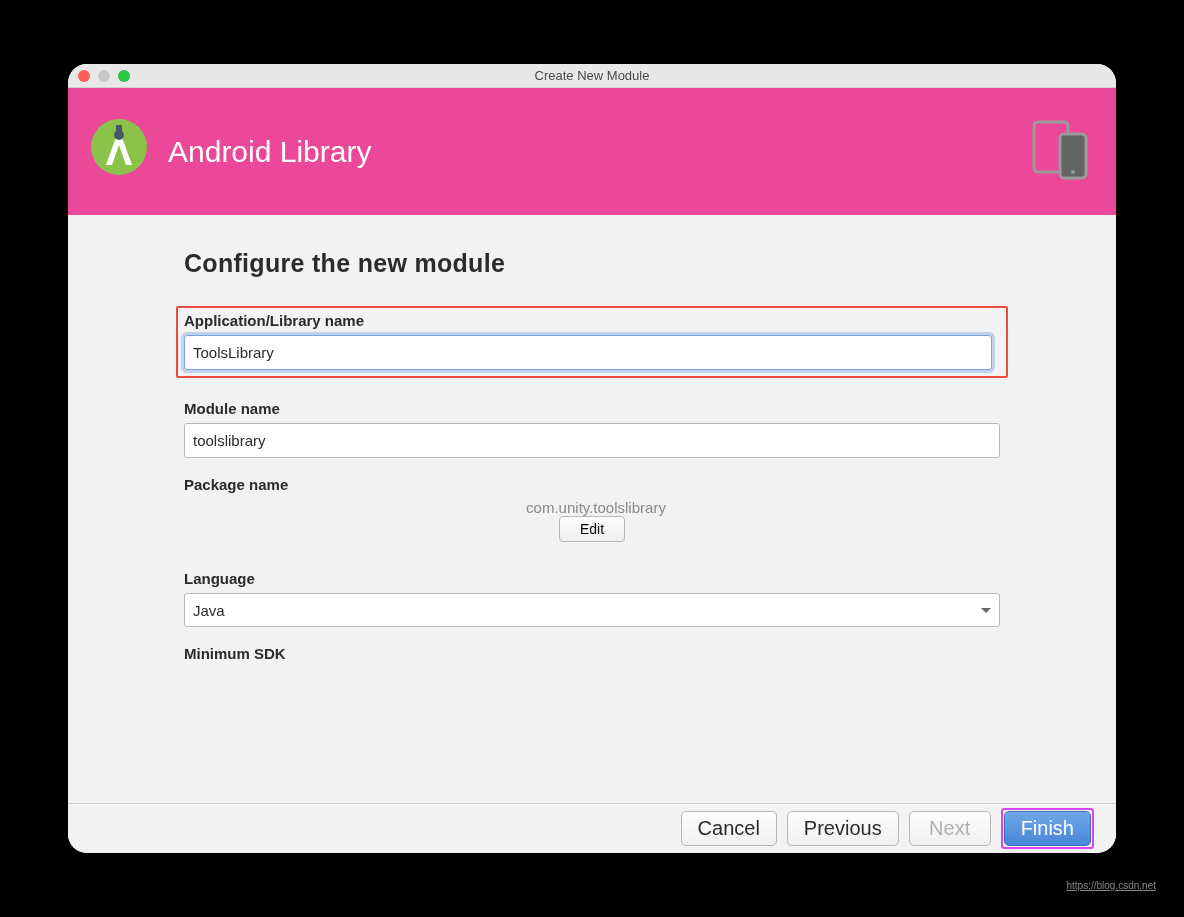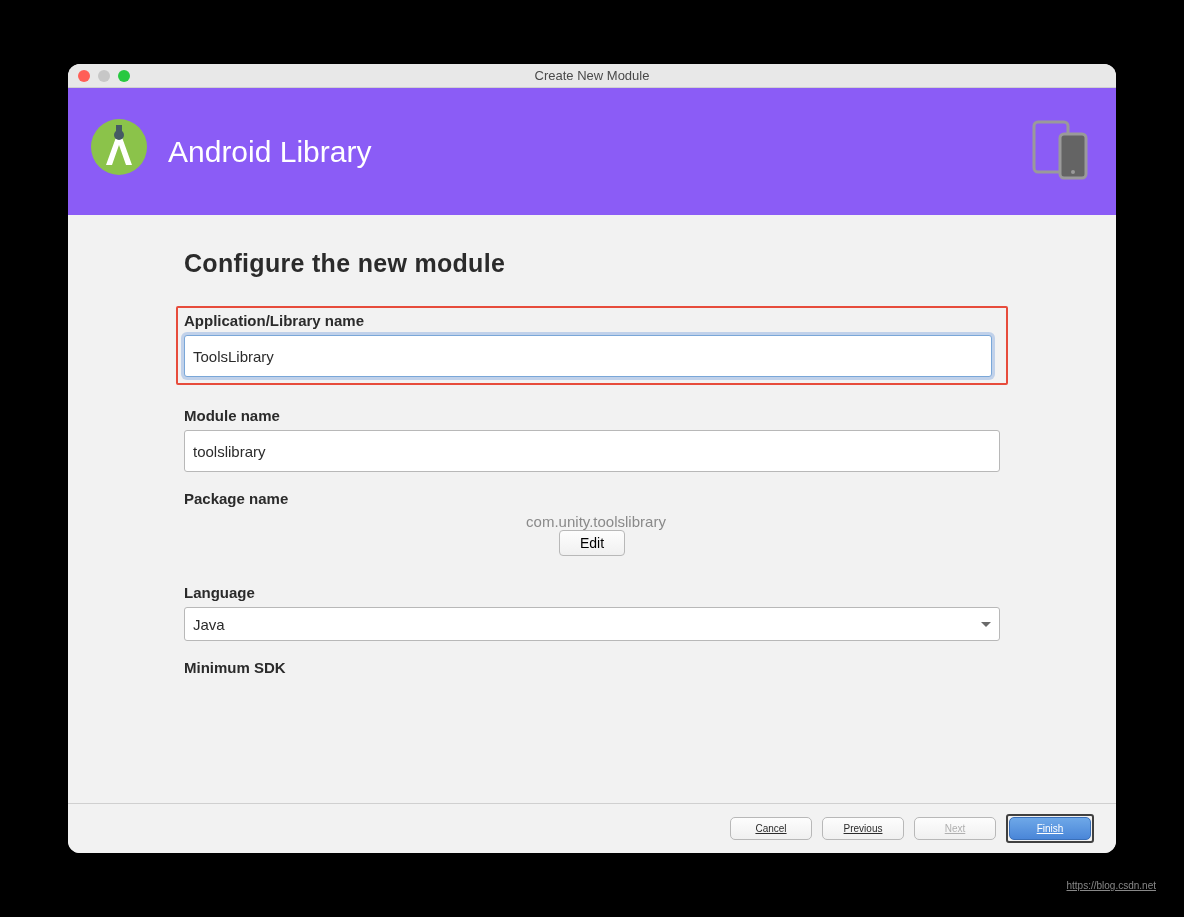--- a/index.html
+++ b/index.html
@@ -13,21 +13,21 @@
       width: 1184px;
       height: 917px;
       display: flex;
       align-items: center;
       justify-content: center;
     }
     .window {
       width: 1048px;
       height: 789px;
       background: #f2f2f2;
-      border-radius: 12px;
+      border-radius: 19px;
       overflow: hidden;
       box-shadow: 0 10px 40px rgba(0,0,0,0.5);
       display: flex;
       flex-direction: column;
     }
     .titlebar {
       height: 24px;
       background: #e8e8e8;
       display: flex;
       align-items: center;
@@ -51,21 +51,21 @@
       position: absolute;
       left: 0;
       right: 0;
       text-align: center;
       font-size: 13px;
       color: #4a4a4a;
       pointer-events: none;
     }
     .banner {
       height: 127px;
-      background: #8b5cf6;
+      background: #ec4899;
       display: flex;
       align-items: center;
       padding: 15px 20px;
       position: relative;
     }
     .banner-icon {
       width: 62px;
       height: 70px;
       margin-right: 18px;
     }
@@ -104,21 +104,21 @@
     }
     .highlighted-group {
       border: 2px solid #e74c3c;
       padding: 4px 14px 6px 6px;
       margin-left: -8px;
       margin-right: -8px;
       border-radius: 2px;
     }
     .text-input {
       width: 100%;
-      height: 42px;
+      height: 35px;
       padding: 4px 8px;
       font-size: 15px;
       border: 1px solid #b8b8b8;
       border-radius: 3px;
       background: #fff;
       color: #2b2b2b;
     }
     .text-input.focused {
       border: 1px solid #7aa7d8;
       box-shadow: 0 0 0 3px rgba(100, 150, 220, 0.35);
@@ -171,39 +171,38 @@
       display: flex;
       align-items: center;
       justify-content: flex-end;
       padding: 0 22px;
       gap: 10px;
       background: #f2f2f2;
     }
     .footer-button {
       min-width: 82px;
       padding: 5px 16px;
-      font-size: 10px;
+      font-size: 20px;
       border: 1px solid #b8b8b8;
       border-radius: 5px;
       background: linear-gradient(#fdfdfd, #f0f0f0);
       cursor: pointer;
       color: #2b2b2b;
-      text-decoration: underline;
     }
     .footer-button.disabled {
       color: #b0b0b0;
       cursor: default;
     }
     .footer-button.primary {
       background: linear-gradient(#6ea8e8, #4a86d8);
       border: 1px solid #3a6fb8;
       color: #fff;
     }
     .finish-highlight {
-      border: 2px solid #404040;
+      border: 2px solid #d946ef;
       padding: 1px;
       border-radius: 3px;
     }
     .watermark {
       position: absolute;
       right: 28px;
       bottom: 26px;
       font-size: 10px;
       color: #888;
       text-decoration: underline;

